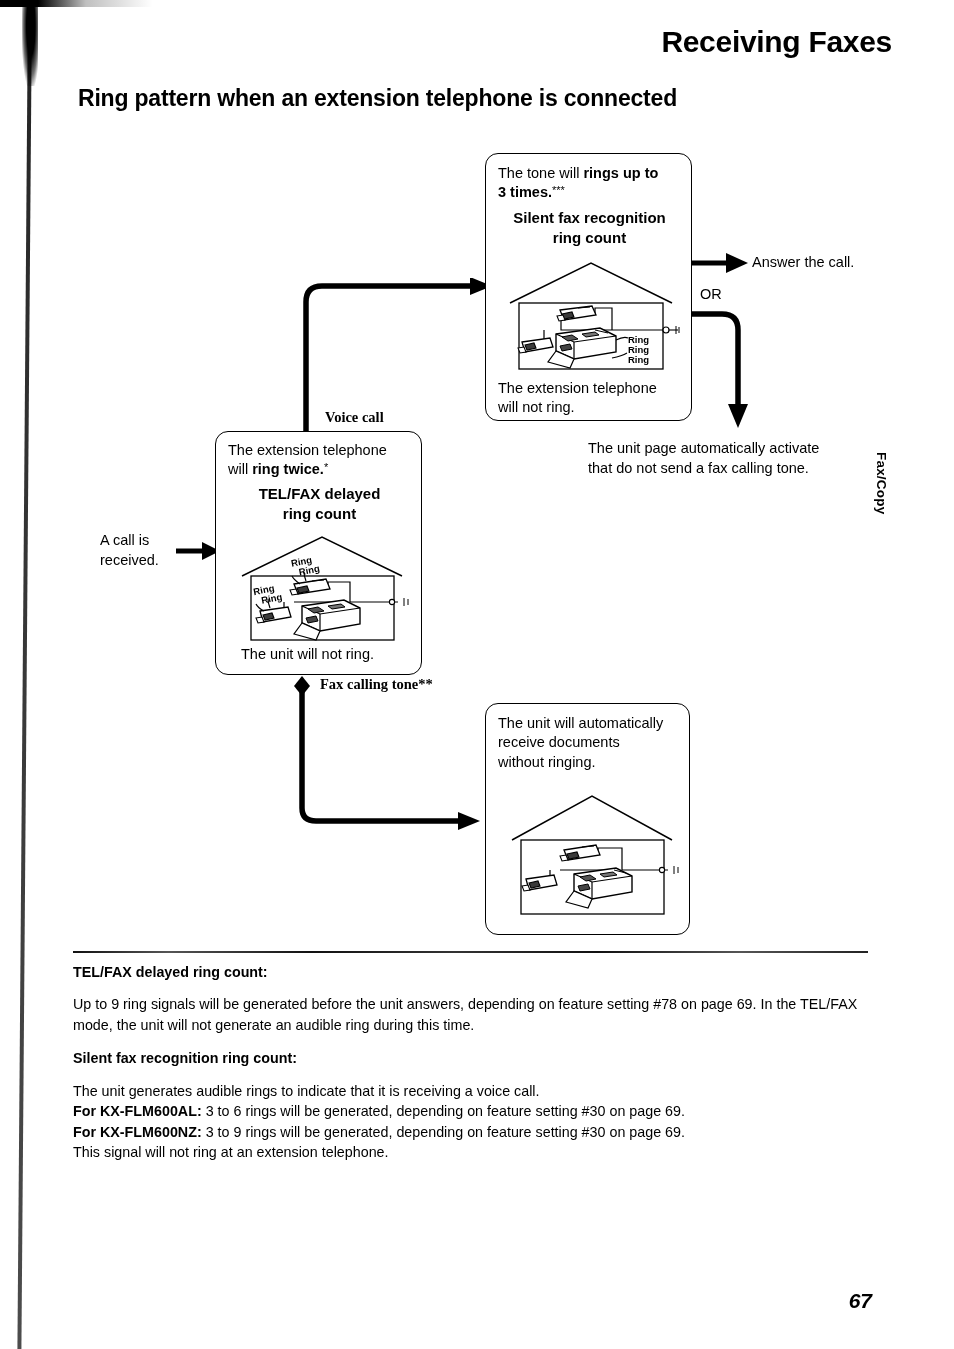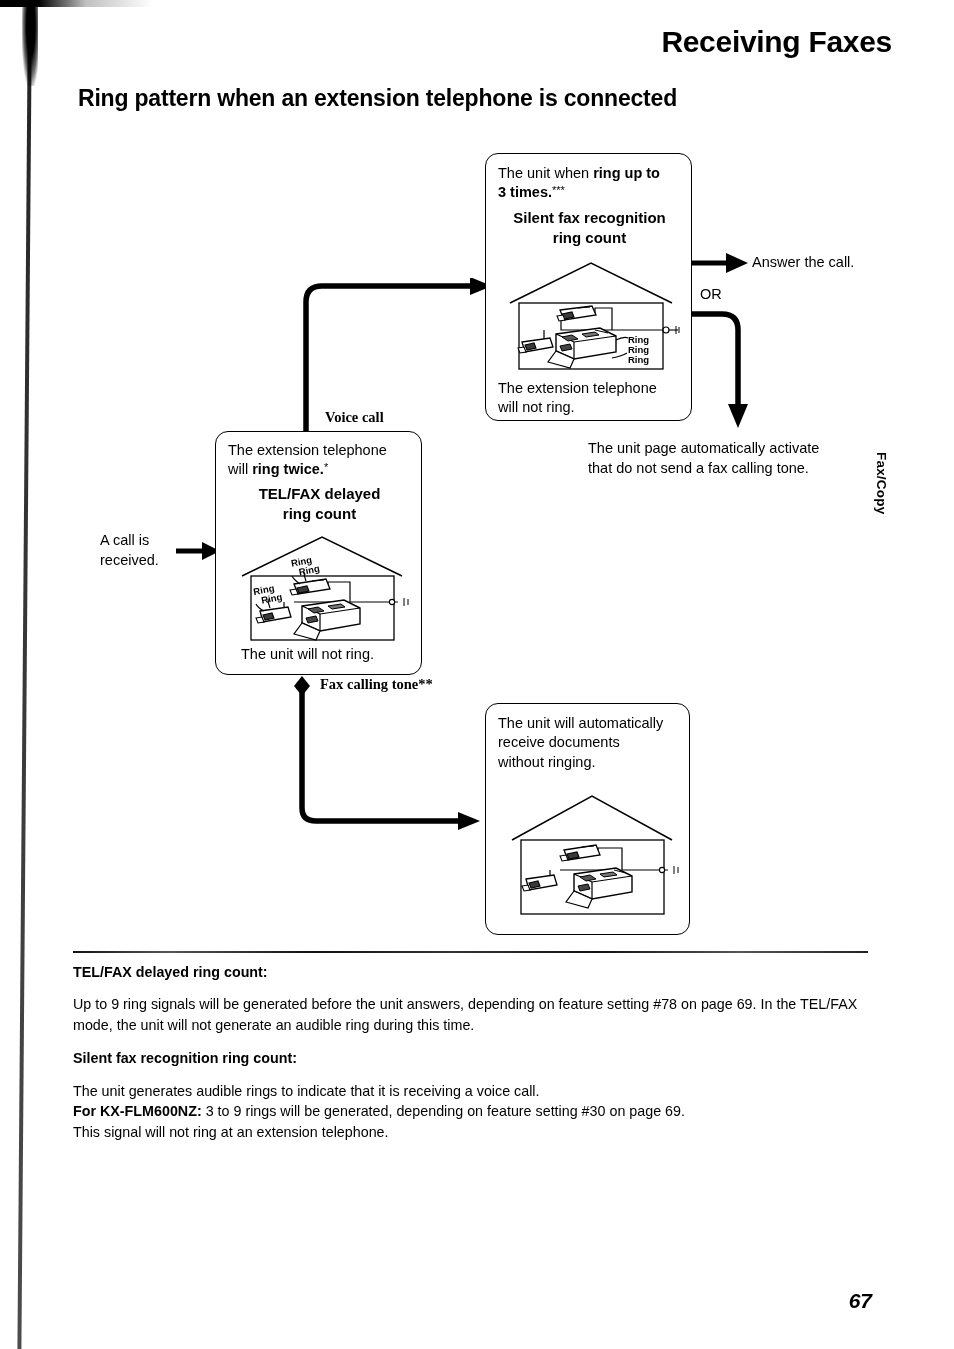--- a/index.html
+++ b/index.html
@@ -182,21 +182,21 @@
 
 <svg class="conn" style="left:298px; top:278px;" width="200" height="170" viewBox="0 0 200 170">
   <path d="M8,168 L8,24 Q8,8 24,8 L178,8" stroke="#000" stroke-width="5.5" fill="none" stroke-linecap="butt"></path>
   <path d="M172,-1 L194,8 L172,17 Z" fill="#000"></path>
 </svg>
 <div class="flow-label" style="left:325px; top:409px;">Voice call</div>
 
 <div class="flow-box" style="left:485px; top:153px; width:207px; height:268px;">
 
   <div class="box-text" style="position:absolute; left:12px; top:10px; width:186px;">
-    <span>The unit when </span><b>ring up to</b><br>
+    <span>The tone will </span><b>rings up to</b><br>
     <b>3 times.</b><span style="font-size:11px; vertical-align:3px;">***</span>
   </div>
 
   <div class="box-heading" style="position:absolute; left:8px; top:54px; width:191px;">
     <div>Silent fax recognition</div>
     <div>ring count</div>
   </div>
 
   <svg class="house-illo" style="position:absolute; left:14px; top:104px;" width="182" height="118" viewBox="0 0 182 118">
 
@@ -405,19 +405,23 @@
   <div class="fn-body">
     <span>Up to 9 ring signals will be generated before the unit answers, depending on feature setting #78 on page 69. In</span>
     <span>the TEL/FAX mode, the unit will not generate an audible ring during this time.</span>
   </div>
 
   <div class="fn-term">Silent fax recognition ring count:</div>
   <div class="fn-body">
     <span>The unit generates audible rings to indicate that it is receiving a voice call.</span>
   </div>
   <div class="fn-model">
+    <b>For KX-FLM600AL:</b>
+    <span>3 to 6 rings will be generated, depending on feature setting #30 on page 69.</span>
+  </div>
+  <div class="fn-model">
     <b>For KX-FLM600NZ:</b>
     <span>3 to 9 rings will be generated, depending on feature setting #30 on page 69.</span>
   </div>
   <div>This signal will not ring at an extension telephone.</div>
 </div>
 
 <div id="page-number">67</div>
 
 </body></html>

